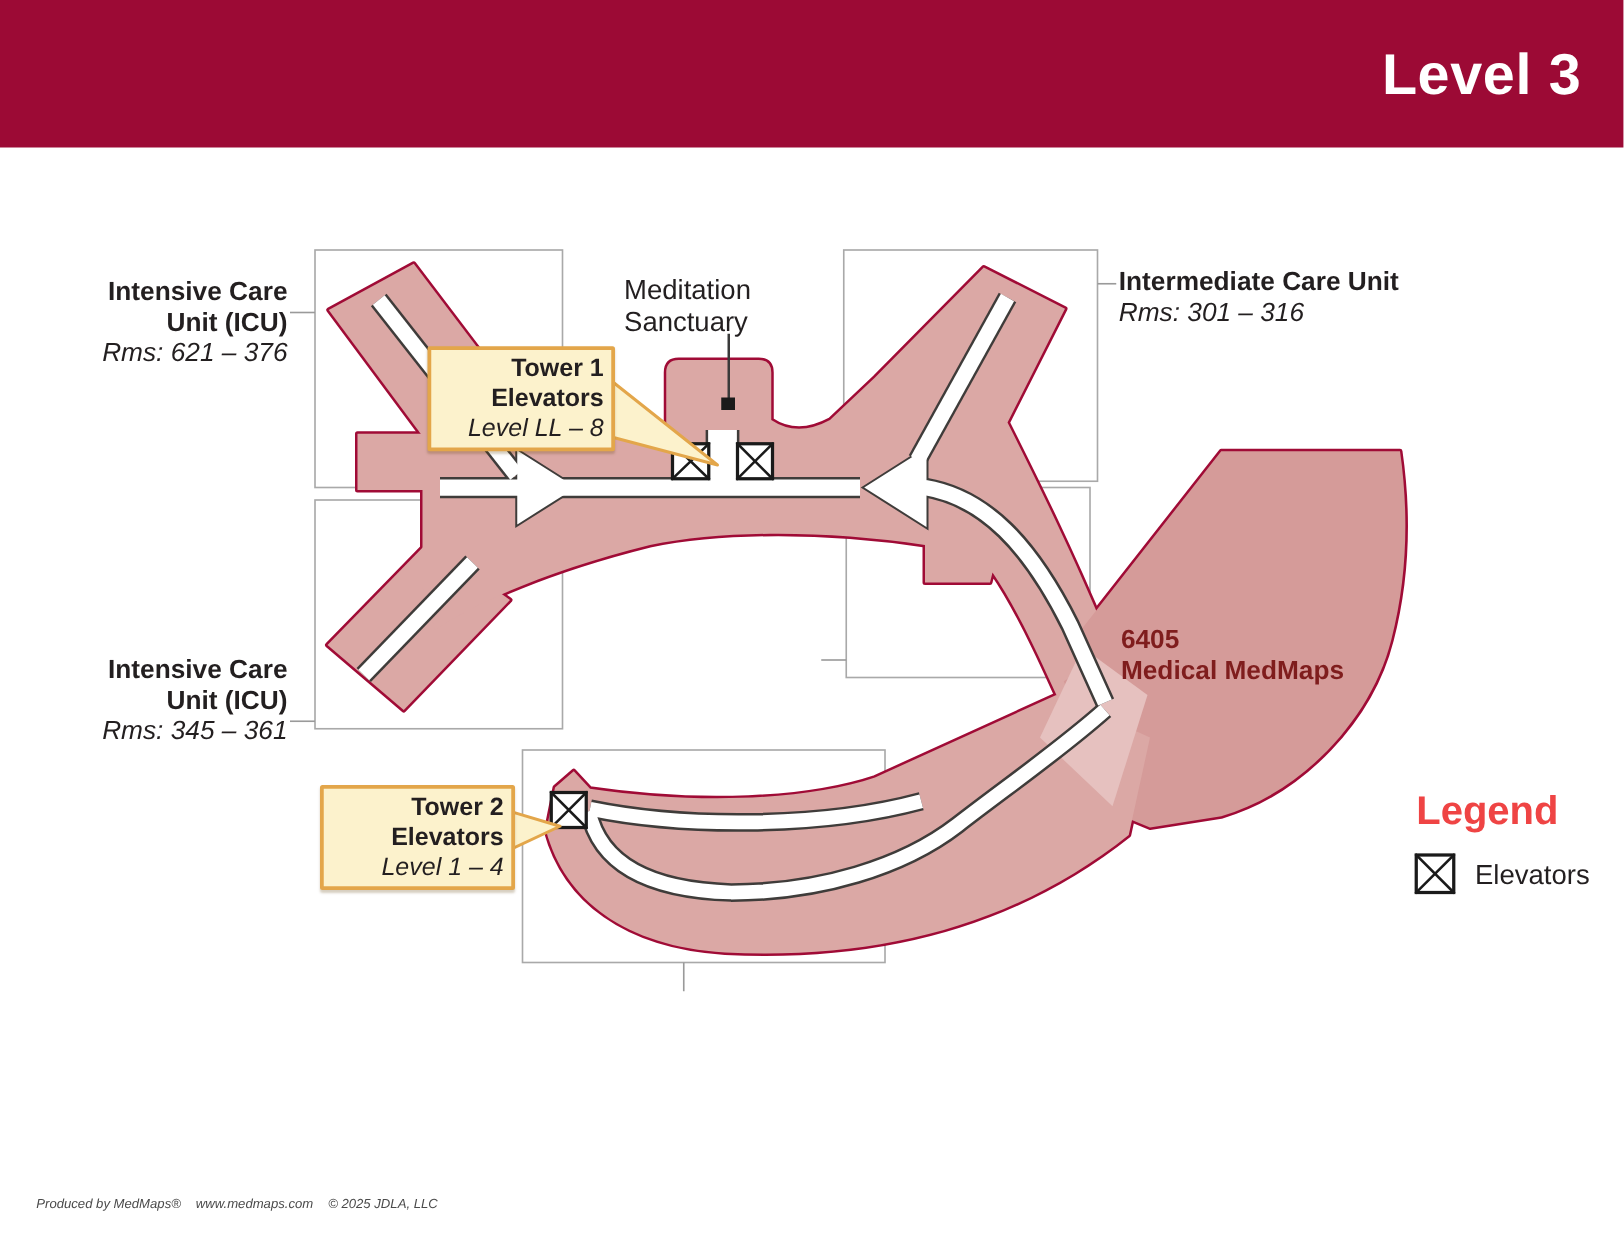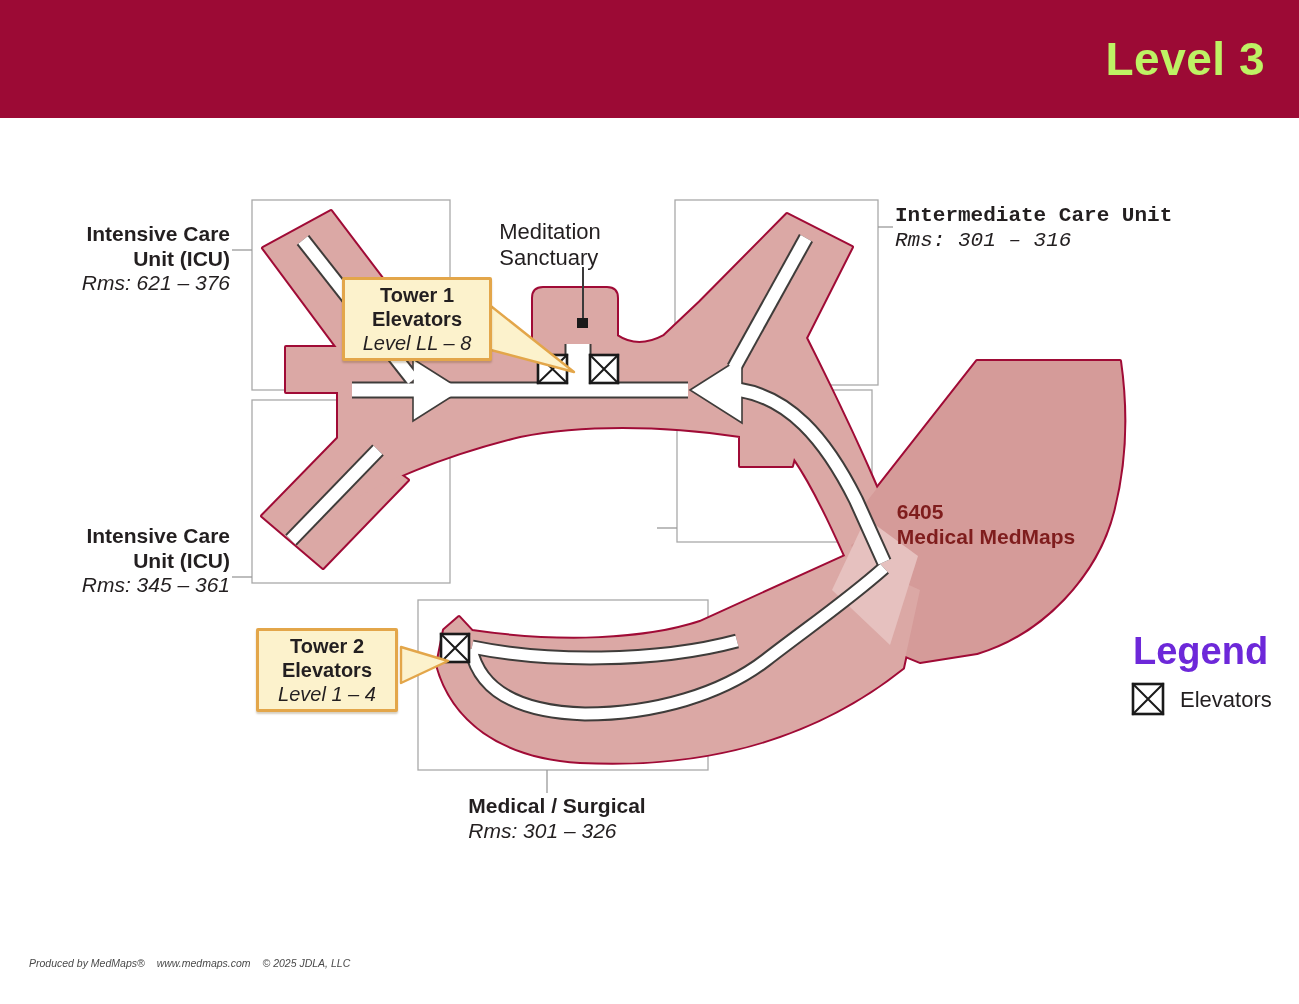--- a/index.html
+++ b/index.html
@@ -1,33 +1,33 @@
 <!DOCTYPE html>
 <html><head>
 <meta charset="utf-8">
 <style>
   html,body{margin:0;padding:0;background:#ffffff;}
   #stage{position:relative;width:1299px;height:1004px;overflow:hidden;background:#fff;
          font-family:"Liberation Sans",sans-serif;}
   
   .hdr{position:absolute;left:0;top:0;width:1299px;height:118px;background:#9C0A35;
        display:flex;align-items:center;justify-content:flex-end;padding-right:34px;box-sizing:border-box;}
-  .hdr .title{color:#bef264;font-size:46px;font-weight:bold;letter-spacing:.5px;}
+  .hdr .title{color:#ffffff;font-size:46px;font-weight:bold;letter-spacing:.5px;}
   
   .lbl{position:absolute;color:#231F20;font-size:21px;line-height:1.17;white-space:nowrap;}
   .b{font-weight:bold;}
   .i{font-style:italic;}
   .ra{text-align:right;}
   .ca{}
   
   .callout{position:absolute;background:#FCF2CC;border:3px solid #E3A64A;border-radius:2px;
-           box-sizing:border-box;text-align:center;padding:3px 6px;font-size:20px;line-height:1.2;
+           box-sizing:border-box;text-align:right;padding:3px 6px;font-size:20px;line-height:1.2;
            color:#231F20;box-shadow:0 2px 2px rgba(90,60,0,.25);}
   
-  .legend-title{position:absolute;left:1133px;top:630px;color:#6d28d9;font-size:38px;font-weight:bold;}
+  .legend-title{position:absolute;left:1133px;top:630px;color:#ef4444;font-size:32px;font-weight:bold;}
   .legend-item-label{position:absolute;left:1180px;top:687px;font-size:22px;color:#231F20;}
   
   .footer{position:absolute;left:29px;top:957px;font-size:10.5px;font-style:italic;color:#4a4a4a;text-align:right;}
   .footer span{margin-right:9px;}
   svg{position:absolute;left:0;top:0;}
 </style>
 </head>
 <body>
 
 <div id="stage">
@@ -133,49 +133,45 @@
     <div class="b">Intensive Care</div>
     <div class="b">Unit (ICU)</div>
     <div class="i">Rms: 621 – 376</div>
   </div>
 
   <div class="lbl ca" style="left:550px;top:219px;transform:translateX(-50%);font-size:22px;">
     <div>Meditation</div>
     <div>Sanctuary</div>
   </div>
 
-  <div class="lbl" style="left:895px;top:204px;font-family:Liberation Mono, monospace;">
+  <div class="lbl" style="left:895px;top:214px;">
     <div class="b">Intermediate Care Unit</div>
     <div class="i">Rms: 301 – 316</div>
   </div>
 
 
   <div class="lbl ra" style="right:1069px;top:524px;">
     <div class="b">Intensive Care</div>
     <div class="b">Unit (ICU)</div>
     <div class="i">Rms: 345 – 361</div>
   </div>
 
   <div class="lbl ca b" style="left:986px;top:500px;transform:translateX(-50%);color:#7f1d1d;">
     <div>6405</div>
     <div>Medical MedMaps</div>
   </div>
 
-  <div class="lbl ca" style="left:557px;top:794px;transform:translateX(-50%);">
-    <div class="b">Medical / Surgical</div>
-    <div class="i">Rms: 301 – 326</div>
-  </div>
 
   <div class="callout" style="left:342px;top:277px;width:150px;">
     <div class="b">Tower 1</div>
     <div class="b">Elevators</div>
     <div class="i">Level LL – 8</div>
   </div>
 
-  <div class="callout" style="left:256px;top:628px;width:142px;">
+  <div class="callout" style="left:256px;top:628px;width:156px;">
     <div class="b">Tower 2</div>
     <div class="b">Elevators</div>
     <div class="i">Level 1 – 4</div>
   </div>
 
   <div class="legend-title">Legend</div>
   <div class="legend-item-label">Elevators</div>
 
   <div class="footer">
     <span>Produced by MedMaps®</span>

